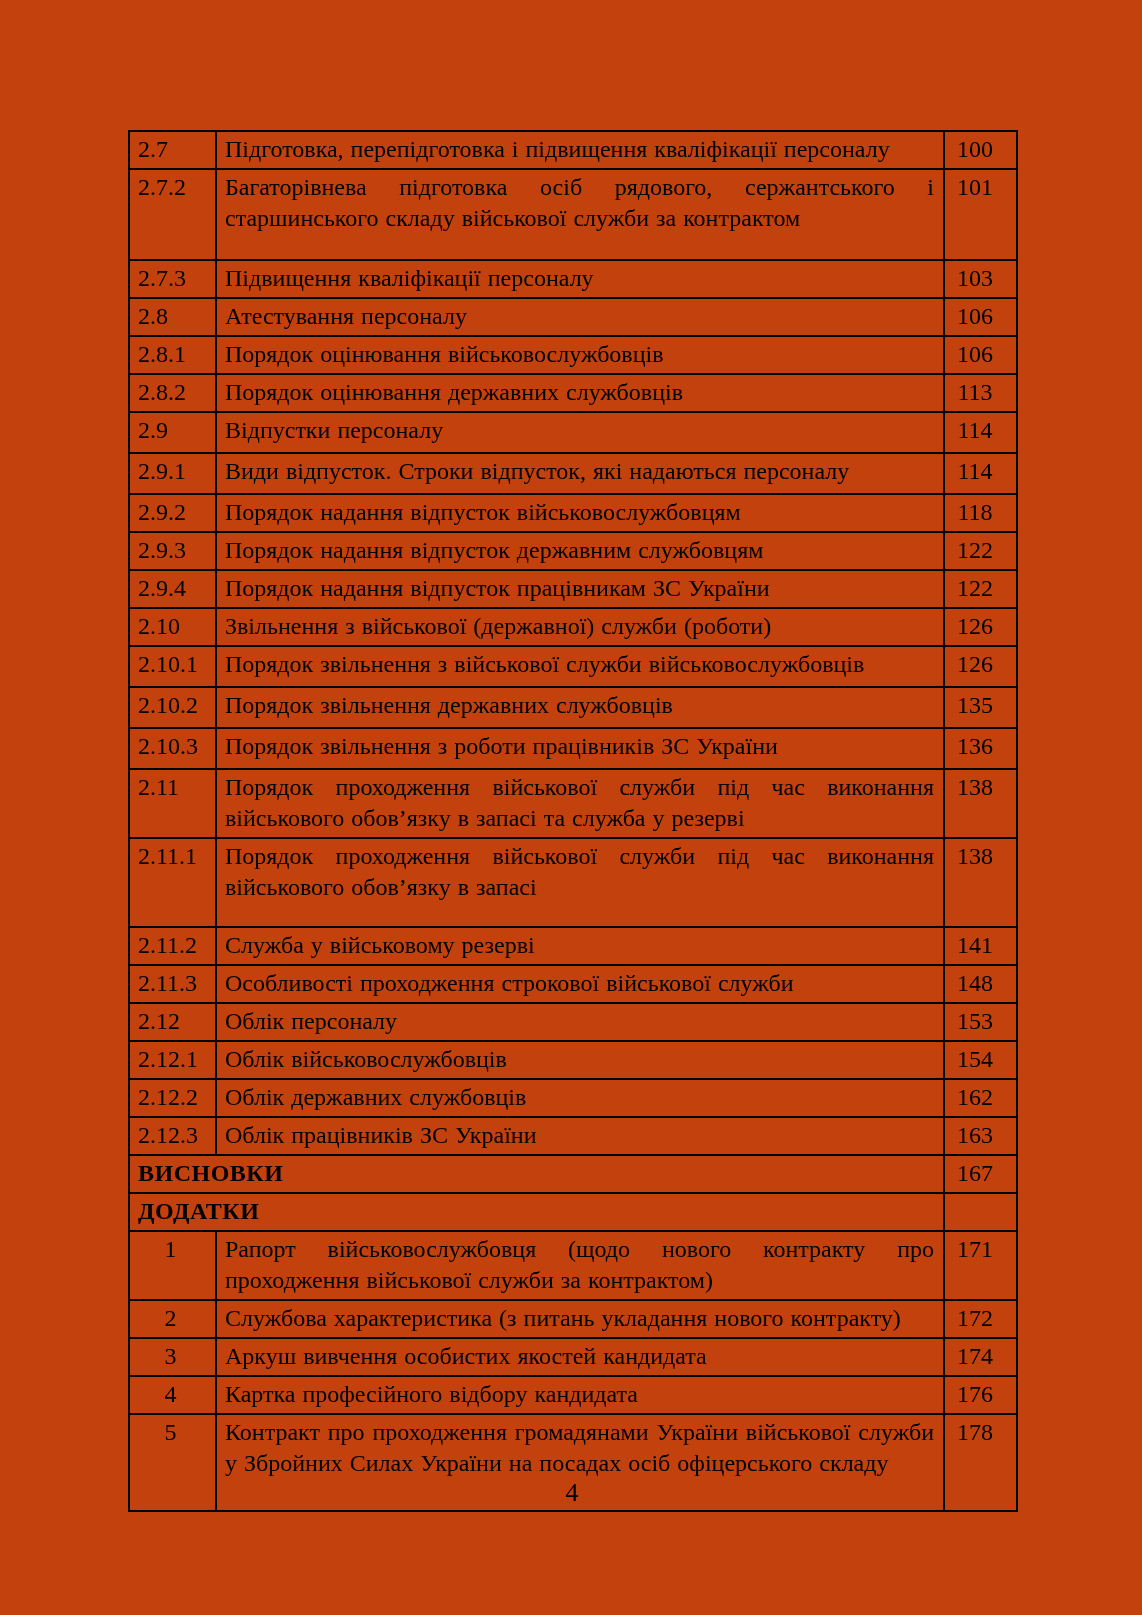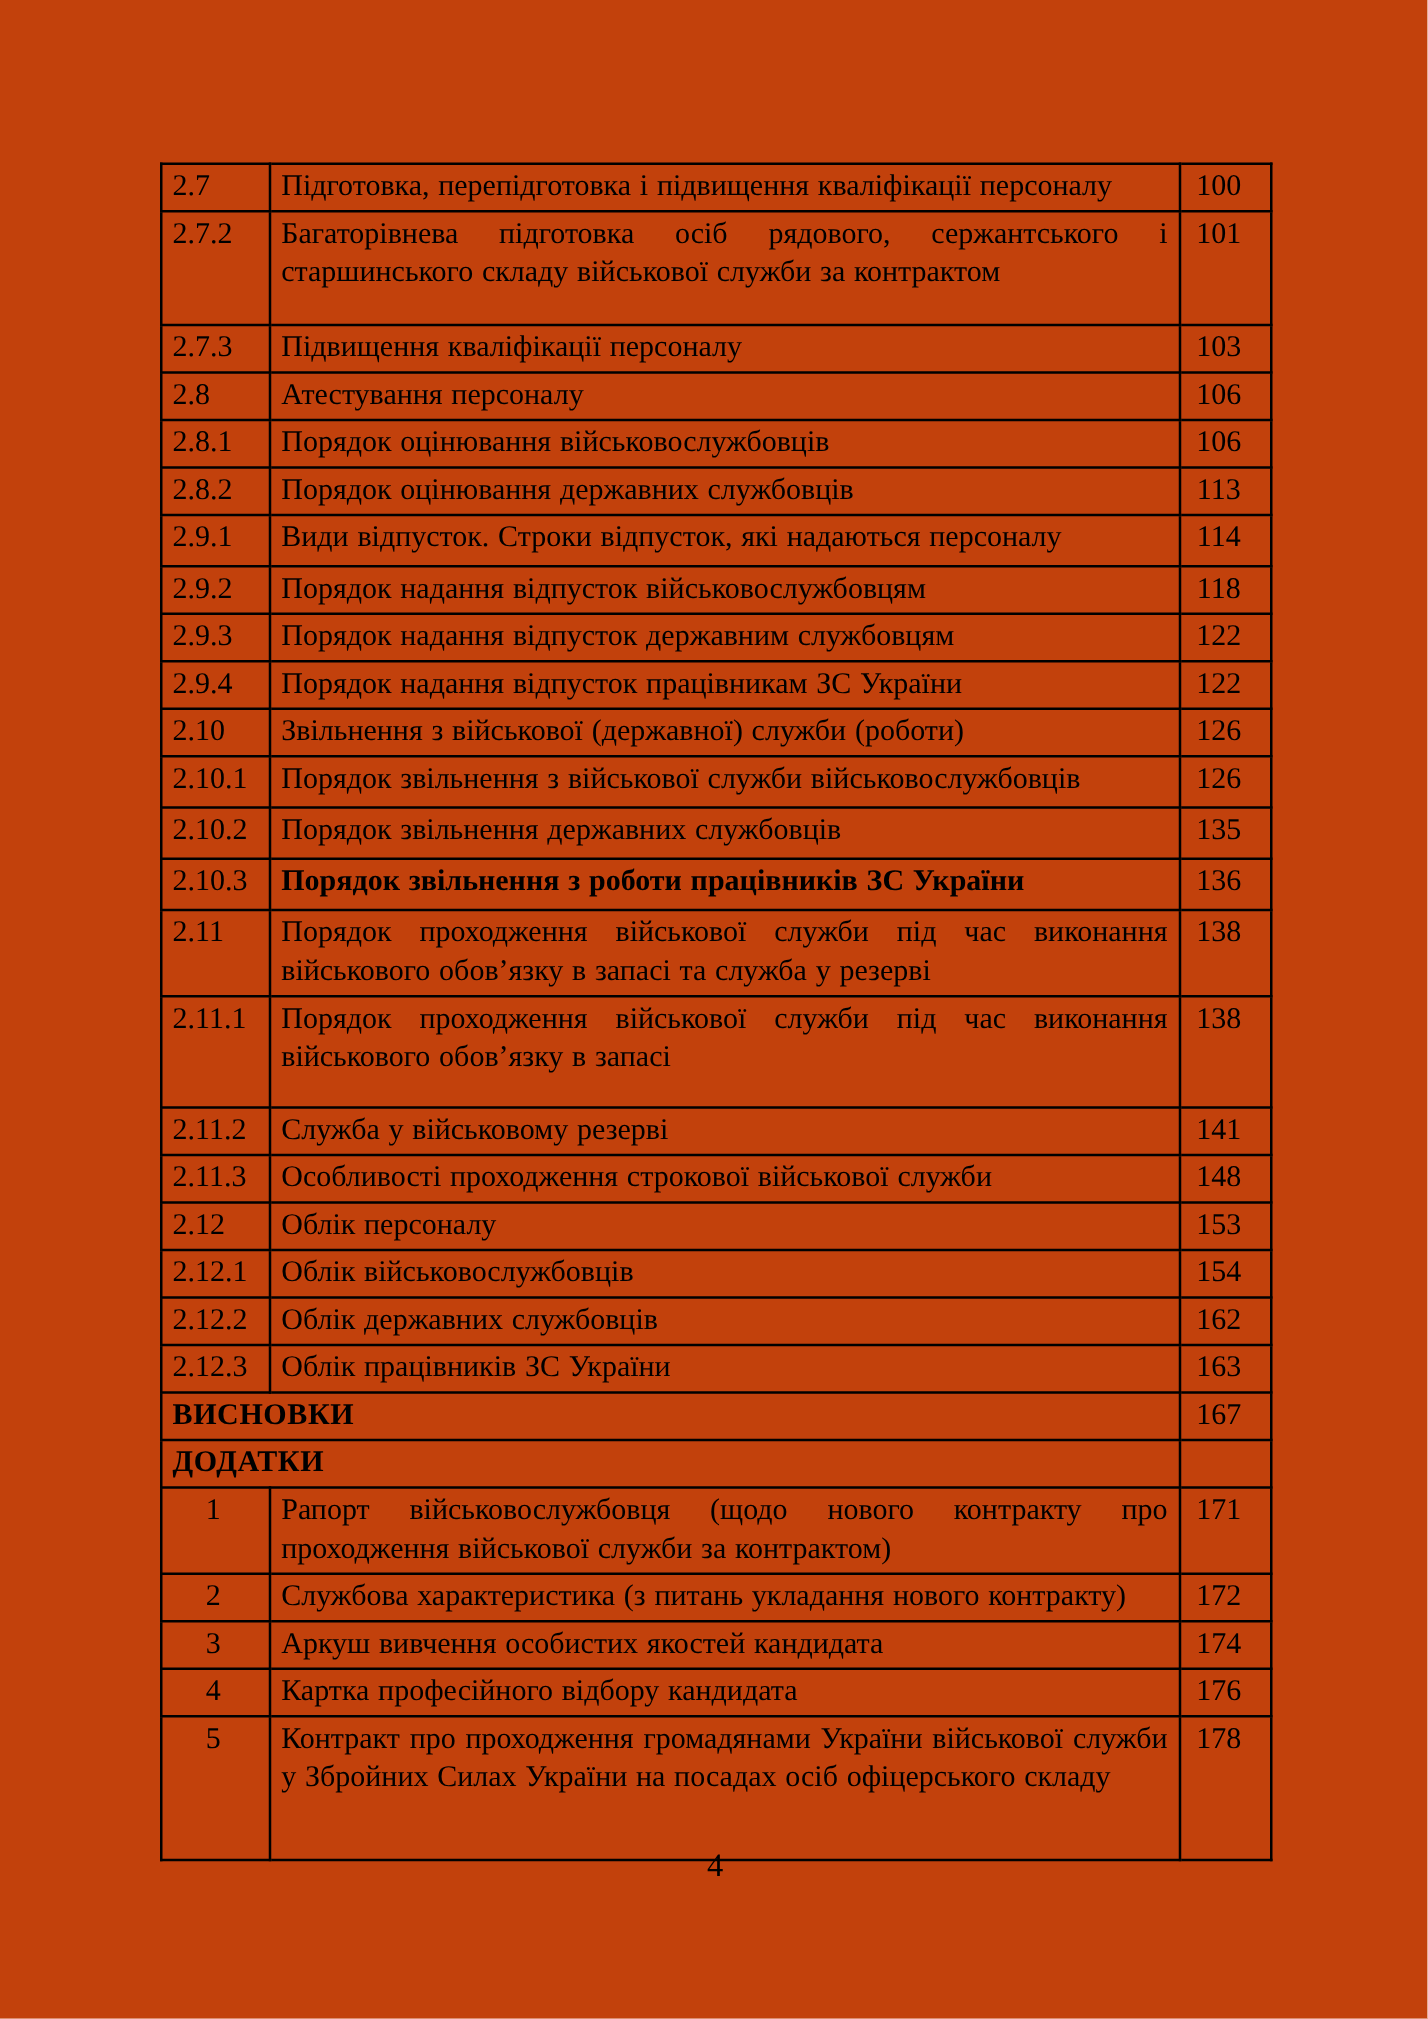--- a/index.html
+++ b/index.html
@@ -104,20 +104,25 @@
           <td class="cell num-cell">2.8.1</td>
           <td class="cell title-cell">Порядок оцінювання військовослужбовців</td>
           <td class="cell page-cell">106</td>
         </tr>
         <tr>
           <td class="cell num-cell">2.8.2</td>
           <td class="cell title-cell">Порядок оцінювання державних службовців</td>
           <td class="cell page-cell">113</td>
         </tr>
         <tr>
+          <td class="cell num-cell">2.9</td>
+          <td class="cell title-cell" style="padding-bottom: 6px;">Відпустки персоналу</td>
+          <td class="cell page-cell">114</td>
+        </tr>
+        <tr>
           <td class="cell num-cell">2.9.1</td>
           <td class="cell title-cell" style="padding-bottom: 6px;">Види відпусток. Строки відпусток, які надаються персоналу</td>
           <td class="cell page-cell">114</td>
         </tr>
         <tr>
           <td class="cell num-cell">2.9.2</td>
           <td class="cell title-cell">Порядок надання відпусток військовослужбовцям</td>
           <td class="cell page-cell">118</td>
         </tr>
         <tr>
@@ -140,21 +145,21 @@
           <td class="cell title-cell" style="padding-bottom: 6px;">Порядок звільнення з військової служби військовослужбовців</td>
           <td class="cell page-cell">126</td>
         </tr>
         <tr>
           <td class="cell num-cell">2.10.2</td>
           <td class="cell title-cell" style="padding-bottom: 6px; margin-top: 46px;">Порядок звільнення державних службовців</td>
           <td class="cell page-cell">135</td>
         </tr>
         <tr>
           <td class="cell num-cell">2.10.3</td>
-          <td class="cell title-cell" style="padding-bottom: 6px; font-weight: bold;">Порядок звільнення з роботи працівників ЗС України</td>
+          <td class="cell title-cell" style="padding-bottom: 6px;">Порядок звільнення з роботи працівників ЗС України</td>
           <td class="cell page-cell">136</td>
         </tr>
         <tr>
           <td class="cell num-cell">2.11</td>
           <td class="cell title-cell">Порядок проходження військової служби під час виконання військового обов’язку в запасі та служба у резерві</td>
           <td class="cell page-cell">138</td>
         </tr>
         <tr>
           <td class="cell num-cell">2.11.1</td>
           <td class="cell title-cell" style="padding-bottom: 23px;">Порядок проходження військової служби під час виконання військового обов’язку в запасі</td>
@@ -213,19 +218,19 @@
           <td class="cell title-cell">Аркуш вивчення особистих якостей кандидата</td>
           <td class="cell page-cell">174</td>
         </tr>
         <tr>
           <td class="cell num-cell appendix">4</td>
           <td class="cell title-cell">Картка професійного відбору кандидата</td>
           <td class="cell page-cell">176</td>
         </tr>
         <tr>
           <td class="cell num-cell appendix">5</td>
-          <td class="cell title-cell" style="padding-bottom: 49px;">Контракт про проходження громадянами України військової служби у Збройних Силах України на посадах осіб офіцерського складу</td>
+          <td class="cell title-cell" style="padding-bottom: 31px;">Контракт про проходження громадянами України військової служби у Збройних Силах України на посадах осіб офіцерського складу</td>
           <td class="cell page-cell">178</td>
         </tr>
       </tbody>
   </table>
   <div class="footer-pagenum">4</div>
 </div>
 
 </body></html>

